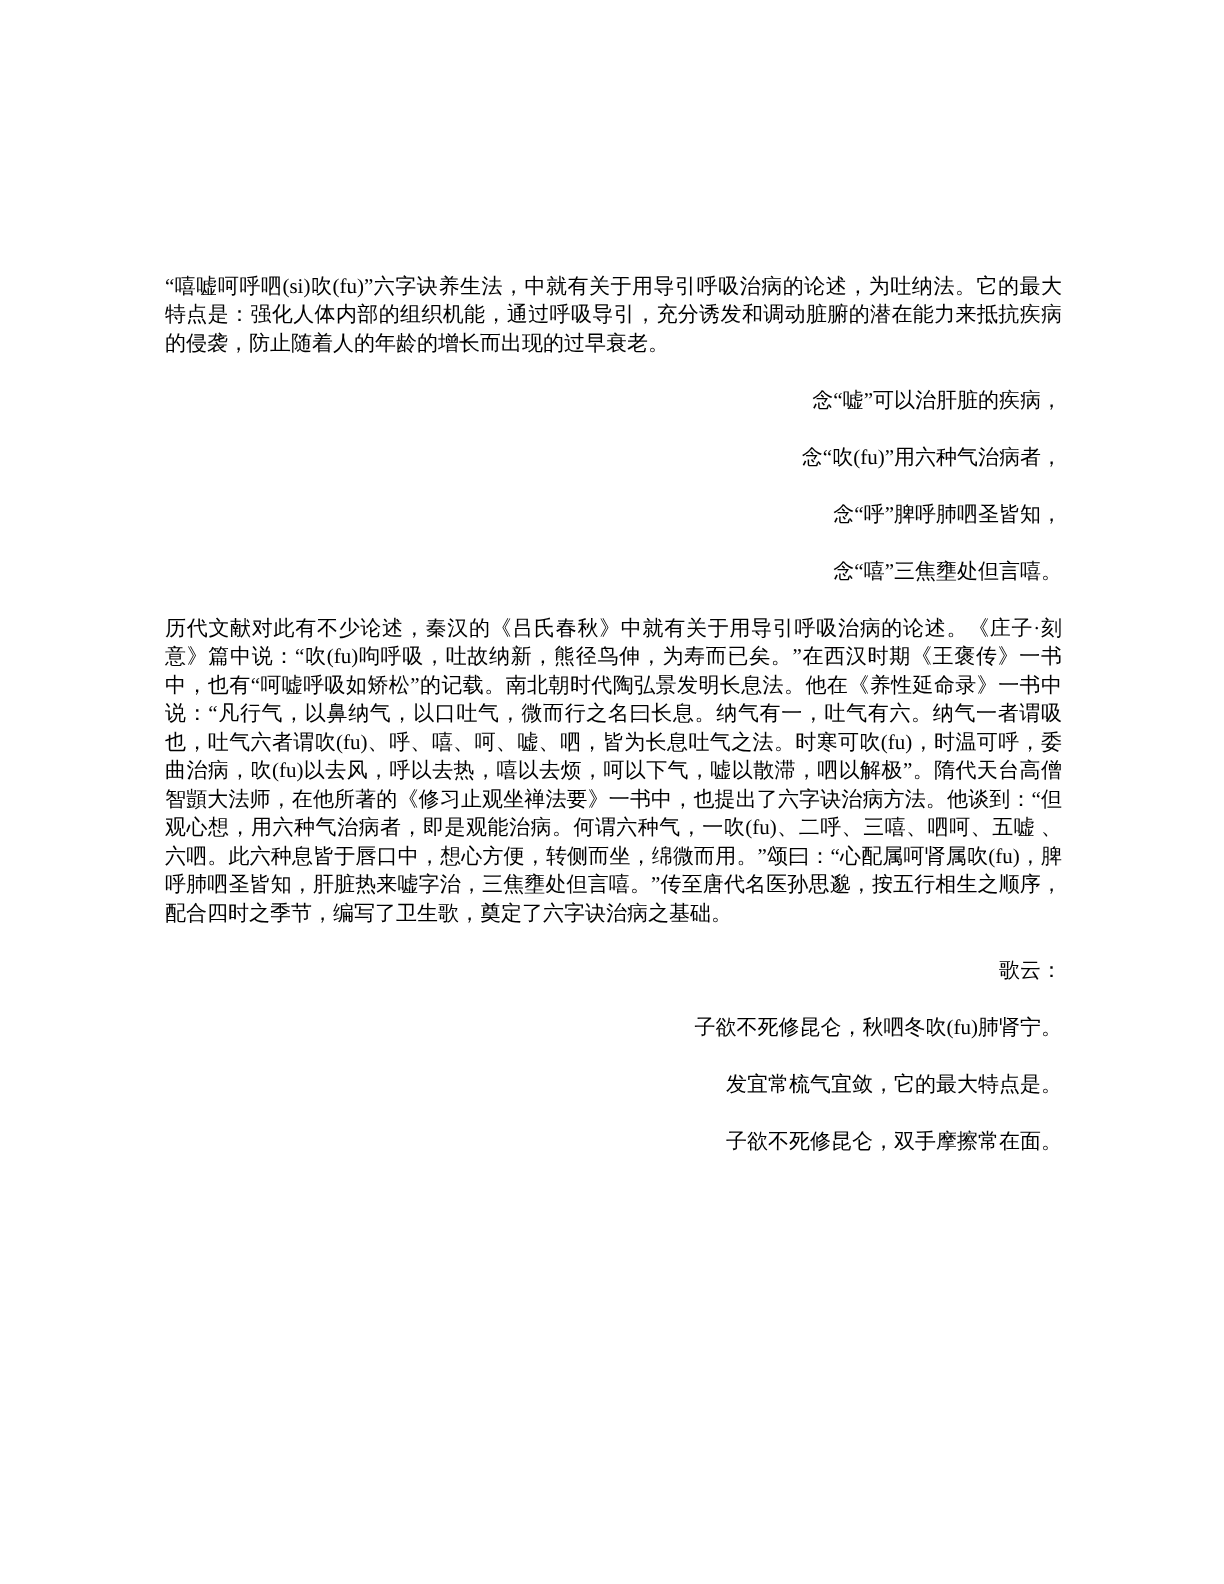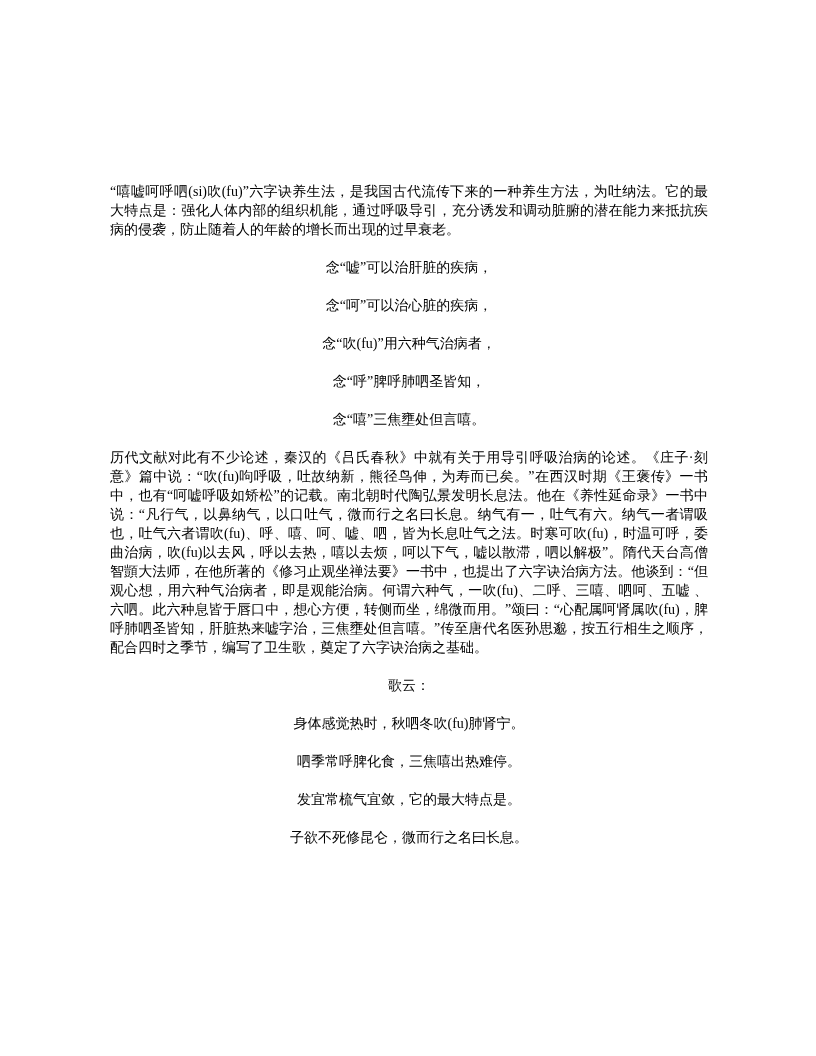--- a/index.html
+++ b/index.html
@@ -20,39 +20,37 @@
     color: #000000;
     font-family: "Liberation Serif", "DejaVu Serif", serif;
     font-size: 14px;
     line-height: 19px;
   }
   .doc p {
     margin: 0 0 19px 0;
     text-align: justify;
   }
   .doc p.single-line {
-    text-align: center;
+    text-align: right;
   }
 </style>
 </head>
 <body>
 
 <div class="page">
   <article class="doc">
-    <p>“嘻嘘呵呼呬(si)吹(fu)”六字诀养生法，是我国古代流传下来的一种养生方法，为吐纳法。它的最大特点是：强化人体内部的组织机能，通过呼吸导引，充分诱发和调动脏腑的潜在能力来抵抗疾病的侵袭，防止随着人的年龄的增长而出现的过早衰老。</p>
+    <p>“嘻嘘呵呼呬(si)吹(fu)”六字诀养生法，中就有关于用导引呼吸治病的论述，为吐纳法。它的最大特点是：强化人体内部的组织机能，通过呼吸导引，充分诱发和调动脏腑的潜在能力来抵抗疾病的侵袭，防止随着人的年龄的增长而出现的过早衰老。</p>
 
 
     <p class="single-line">念“嘘”可以治肝脏的疾病，</p>
-    <p class="single-line">念“呵”可以治心脏的疾病，</p>
     <p class="single-line">念“吹(fu)”用六种气治病者，</p>
     <p class="single-line">念“呼”脾呼肺呬圣皆知，</p>
     <p class="single-line">念“嘻”三焦壅处但言嘻。</p>
 
     <p>历代文献对此有不少论述，秦汉的《吕氏春秋》中就有关于用导引呼吸治病的论述。《庄子·刻意》篇中说：“吹(fu)呴呼吸，吐故纳新，熊径鸟伸，为寿而已矣。”在西汉时期《王褒传》一书中，也有“呵嘘呼吸如矫松”的记载。南北朝时代陶弘景发明长息法。他在《养性延命录》一书中说：“凡行气，以鼻纳气，以口吐气，微而行之名曰长息。纳气有一，吐气有六。纳气一者谓吸也，吐气六者谓吹(fu)、呼、嘻、呵、嘘、呬，皆为长息吐气之法。时寒可吹(fu)，时温可呼，委曲治病，吹(fu)以去风，呼以去热，嘻以去烦，呵以下气，嘘以散滞，呬以解极”。隋代天台高僧智顗大法师，在他所著的《修习止观坐禅法要》一书中，也提出了六字诀治病方法。他谈到：“但观心想，用六种气治病者，即是观能治病。何谓六种气，一吹(fu)、二呼、三嘻、呬呵、五嘘 、六呬。此六种息皆于唇口中，想心方便，转侧而坐，绵微而用。”颂曰：“心配属呵肾属吹(fu)，脾呼肺呬圣皆知，肝脏热来嘘字治，三焦壅处但言嘻。”传至唐代名医孙思邈，按五行相生之顺序，配合四时之季节，编写了卫生歌，奠定了六字诀治病之基础。</p>
 
     <p class="single-line">歌云：</p>
 
-    <p class="single-line">身体感觉热时，秋呬冬吹(fu)肺肾宁。</p>
-    <p class="single-line">呬季常呼脾化食，三焦嘻出热难停。</p>
+    <p class="single-line">子欲不死修昆仑，秋呬冬吹(fu)肺肾宁。</p>
     <p class="single-line">发宜常梳气宜敛，它的最大特点是。</p>
-    <p class="single-line">子欲不死修昆仑，微而行之名曰长息。</p>
+    <p class="single-line">子欲不死修昆仑，双手摩擦常在面。</p>
   </article>
 </div>
 
 </body></html>

